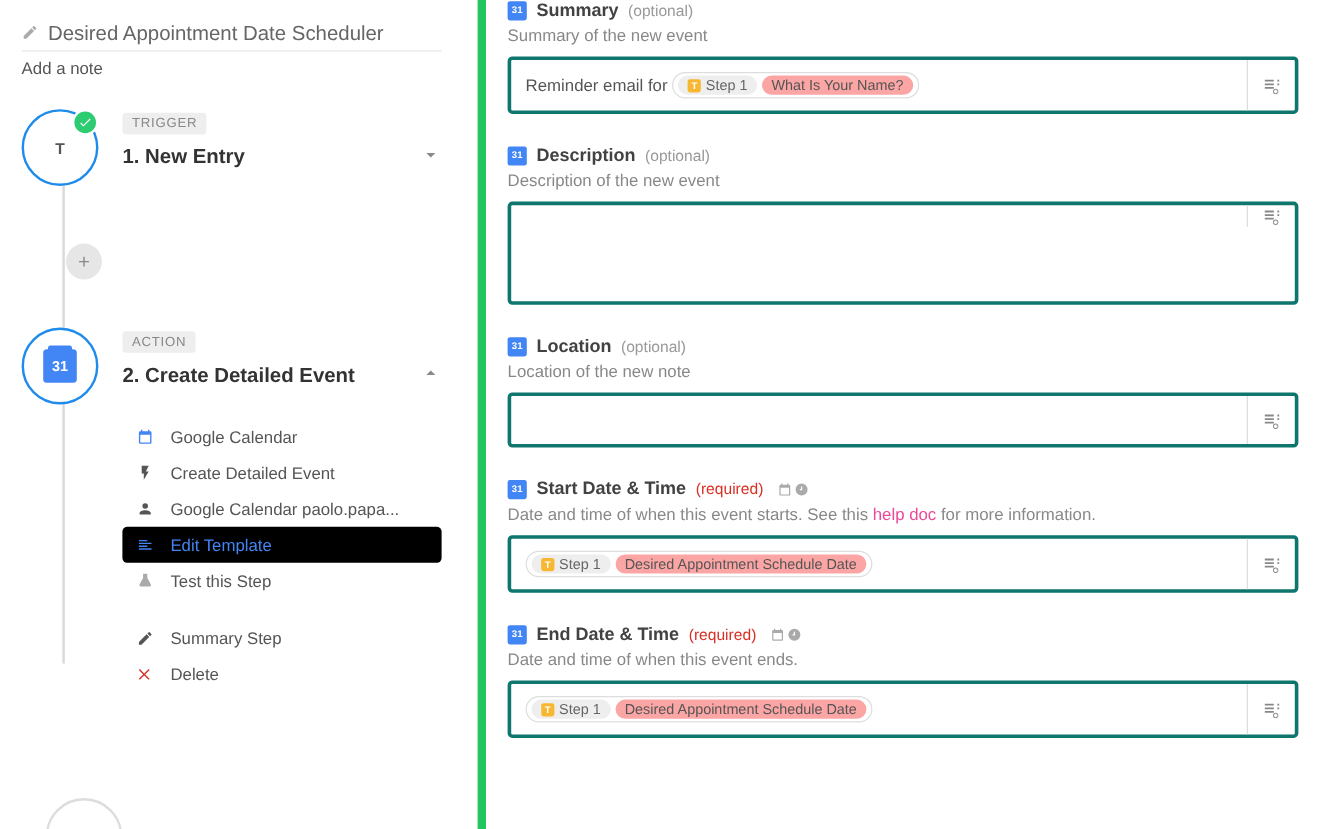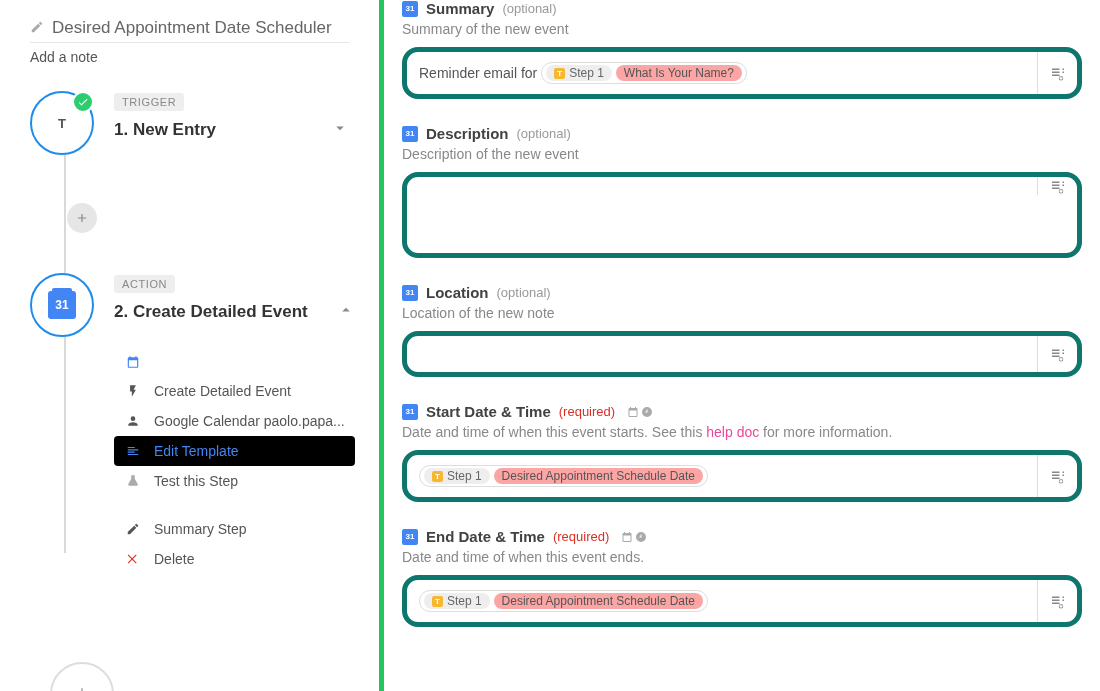--- a/index.html
+++ b/index.html
@@ -1,18 +1,18 @@
 <!DOCTYPE html>
 <html><head>
 <meta charset="utf-8">
 <style>
 * { box-sizing: border-box; margin: 0; padding: 0; }
 body { font-family: -apple-system, BlinkMacSystemFont, "Segoe UI", Helvetica, Arial, sans-serif; background: #fff; color: #333; font-size: 14px; }
 .app { display: flex; width: 1100px; height: 691px; }
-.sidebar { width: 372px; padding: 18px 30px 18px 18px; border-right: 5px solid #22c55e; position: relative; margin-left: 12px; }
+.sidebar { width: 405px; padding: 18px 30px 18px 18px; border-right: 7px solid #22c55e; position: relative; }
 .main { flex: 1; padding: 0 18px 20px 18px; overflow-y: auto; }
 
 .title-row { display: flex; align-items: center; gap: 8px; margin-bottom: 6px; margin-left: 0; padding-bottom: 4px; border-bottom: 1px solid #e6e6e6;}
 .pencil-icon svg { width: 14px; height: 14px; fill: #aaa; }
 .flow-title { font-size: 17px; color: #666; font-weight: 400; }
 .add-note { color: #555; font-size: 14px; margin-bottom: 26px; cursor: pointer; }
 
 .steps { position: relative; }
 .vline { position: absolute; left: 34px; top: 62px; width: 2px; background: #d9d9d9; height: 400px; }
 .step-row { display: flex; align-items: flex-start; gap: 20px; margin-bottom: 8px; position: relative; }
@@ -48,21 +48,21 @@
 .field-group { margin-bottom: 26px; }
 .field-label-row { display:flex; align-items:center; gap:8px; margin-bottom:4px; }
 .cal-badge { width:16px; height:16px; background:#4285f4; color:#fff; font-size:8px; font-weight:700; display:flex; align-items:center; justify-content:center; border-radius:2px; flex-shrink:0;}
 .field-label { font-weight:700; color:#424242; font-size:15px; }
 .field-tag { font-size:13px; color:#999; }
 .field-tag.req { color:#d93025; }
 .mini-icons { display:flex; gap:2px; margin-left:4px;}
 .mini-icons svg { width:12px; height:12px; fill:#aaa;}
 .field-help { color:#888; font-size:14px; margin-bottom:10px; }
 .field-help a { color:#ec4899; text-decoration:none; }
-.field-input { border:5px solid #0f766e; border-radius:16px; display:flex; align-items:stretch; min-height:46px; }
+.field-input { border:3px solid #0f766e; border-radius:4px; display:flex; align-items:stretch; min-height:46px; }
 .field-input.tall { min-height: 86px; align-items:flex-start;}
 .field-content { flex:1; padding: 10px 12px; display:flex; align-items:center; flex-wrap:wrap; gap:4px; font-size:14px; color:#555;}
 .field-input.tall .field-content { align-items:flex-start; }
 .field-btn { width: 40px; border-left:1px solid #ddd; display:flex; align-items:center; justify-content:center; cursor:pointer; }
 .field-btn svg { width:18px; height:18px; fill:#888;}
 .pill { display:inline-flex; align-items:center; background:#fff; border:1px solid #ddd; border-radius:14px; padding: 2px 4px 2px 4px; gap:4px; font-size:13px;}
 .pill .pill-step { background:#eee; padding:1px 8px; border-radius:10px; color:#666; font-size:12px; display:flex; align-items:center; gap:4px;}
 .pill .pill-step .tb { background:#f7b731; color:#fff; font-size:8px; font-weight:700; padding:1px 3px; border-radius:2px;}
 .pill .pill-val { background:#fca5a5; padding:1px 8px; border-radius:10px; color:#555; font-size:12px;}
 </style>
@@ -123,20 +123,21 @@
                 </svg></span>
           </div>
 
           <div class="sub-list">
             <div class="sub-item">
               <span class="si-icon cal-small">
                   <svg viewBox="0 0 24 24">
                     <path d="M19 4h-1V2h-2v2H8V2H6v2H5a2 2 0 0 0-2 2v14a2 2 0 0 0 2 2h14a2 2 0 0 0 2-2V6a2 2 0 0 0-2-2zm0 16H5V9h14v11z"></path>
                   </svg>
                 </span>
+              <span class="si-label">Google Calendar</span>
             </div>
             <div class="sub-item">
               <span class="si-icon">
                   <svg viewBox="0 0 24 24">
                     <path d="M7 2v11h3v9l7-12h-4l4-8z"></path>
                   </svg>
                 </span>
               <span class="si-label">Create Detailed Event</span>
             </div>
             <div class="sub-item">

